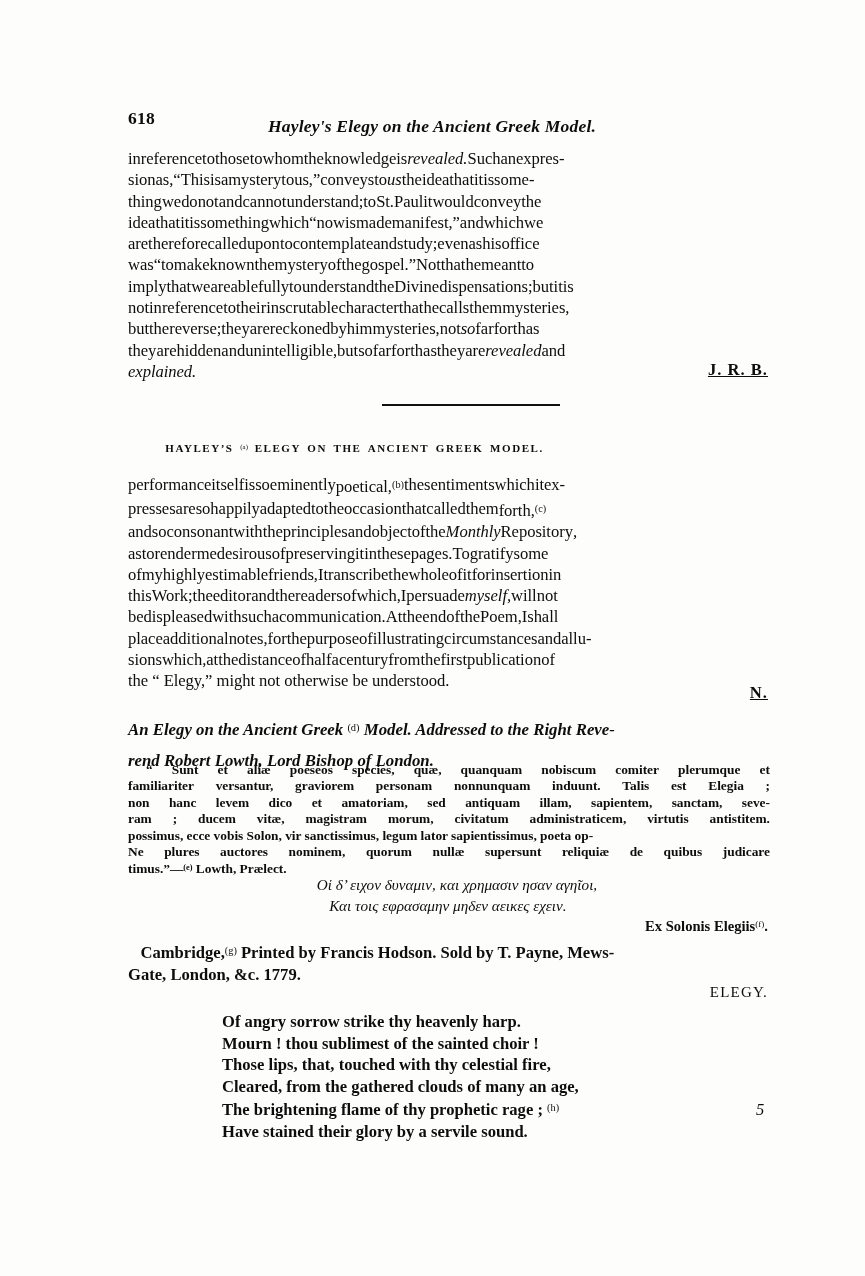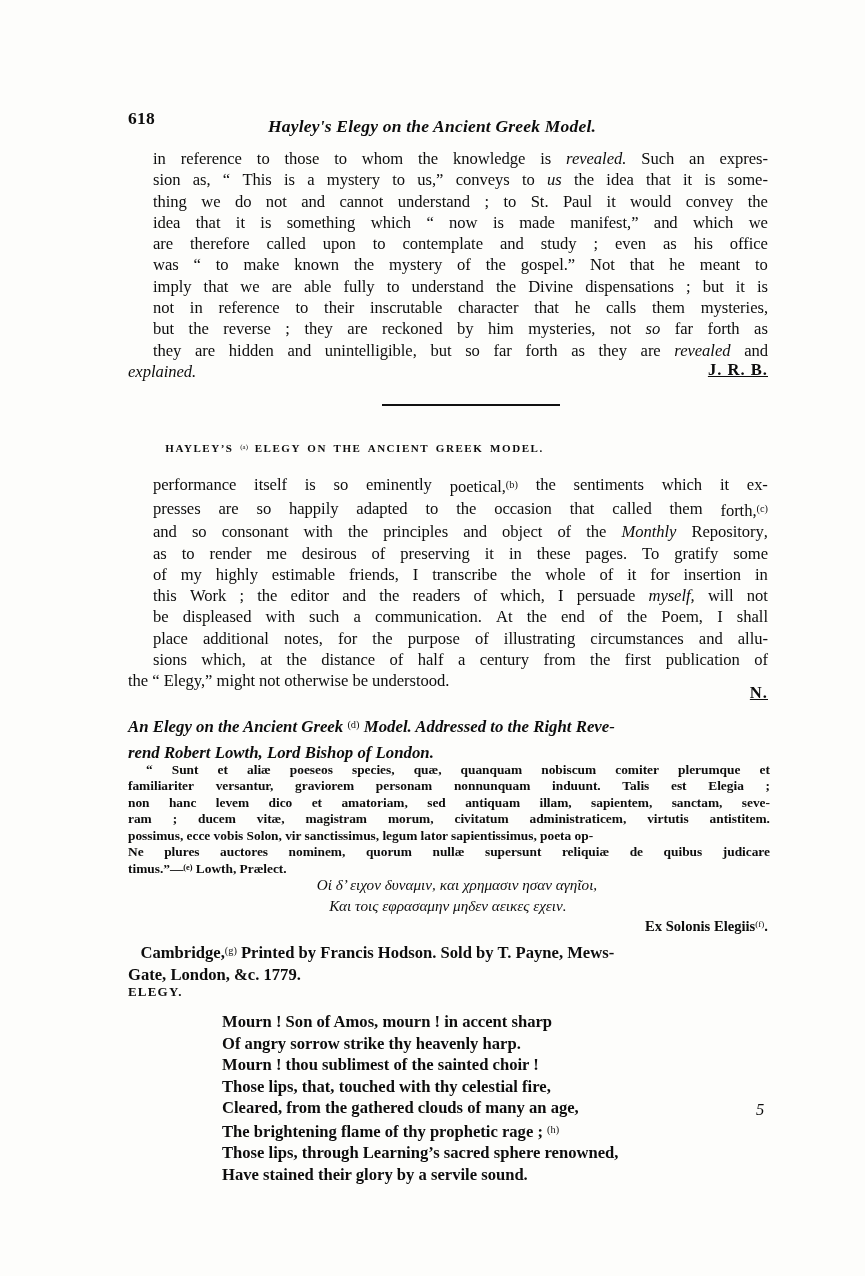--- a/index.html
+++ b/index.html
@@ -59,23 +59,21 @@
   .body-par {
     font-size: 16.6px;
     line-height: 21.3px;
     text-align: justify;
     letter-spacing: -0.05px;
   }
   .body-par .ln { display: block; white-space: nowrap; }
   
   .body-par .ln.j {
     display: flex;
-    justify-content: space-between;
     white-space: normal;
-    margin-left: 25px;
   }
   .body-par .ln.j > span { white-space: pre; }
 
   i, .it { }
 
   .sig {
     font-size: 16.6px;
     text-align: right;
     padding-right: 46px;
     letter-spacing: 1px;
@@ -121,21 +119,21 @@
     letter-spacing: 0.4px;
   }
 
   
   .elegy-title {
     position: absolute;
     left: 128px;
     width: 640px;
     top: 712px;
     font-size: 16.8px;
-    line-height: 26px;
+    line-height: 31px;
     font-style: italic;
     font-weight: bold;
   }
   .elegy-title .l1 { display: block; }
   .elegy-title .l2 { display: block; }
 
   
   .latin {
     position: absolute;
     left: 128px;
@@ -192,23 +190,23 @@
     font-weight: bold;
   }
   .imprint .ln { display: block; }
 
   
   .poem-head {
     position: absolute;
     left: 128px;
     width: 640px;
     top: 984px;
-    text-align: left;
-    font-size: 13px;
-    font-weight: bold;
+    text-align: right;
+    font-size: 15px;
+    font-weight: normal;
     letter-spacing: 1.2px;
   }
 
   
   .verse {
     position: absolute;
     left: 222px;
     top: 1011px;
     font-size: 16.6px;
     line-height: 21.5px;
@@ -644,26 +642,24 @@
 
   <div class="imprint">
     <span class="ln">&nbsp;&nbsp;&nbsp;<span>Cambridge,</span><span class="fn">(g)</span><span> Printed by Francis Hodson.   Sold by T. Payne, Mews-</span></span>
     <span class="ln">Gate, London, &amp;c.    1779.</span>
   </div>
 
   <div class="poem-head">ELEGY.</div>
 
   <div class="verse">
     <div id="verse-lines">
-        <div class="v">Mourn !  Son of Amos, mourn !  in accent sharp</div>
         <div class="v">Of angry sorrow strike thy heavenly harp.</div>
         <div class="v">Mourn !  thou sublimest of the sainted choir !</div>
         <div class="v">Those lips, that, touched with thy celestial fire,</div>
         <div class="v">Cleared, from the gathered clouds of many an age,</div>
         <div class="v">The brightening flame of thy prophetic rage ; <span class="fn">(h)</span></div>
-        <div class="v">Those lips, through Learning’s sacred sphere renowned,</div>
         <div class="v">Have stained their glory by a servile sound.</div>
       </div>
   </div>
 
   <div class="line-num">5</div>
 
 </div>
 
 </body></html>

